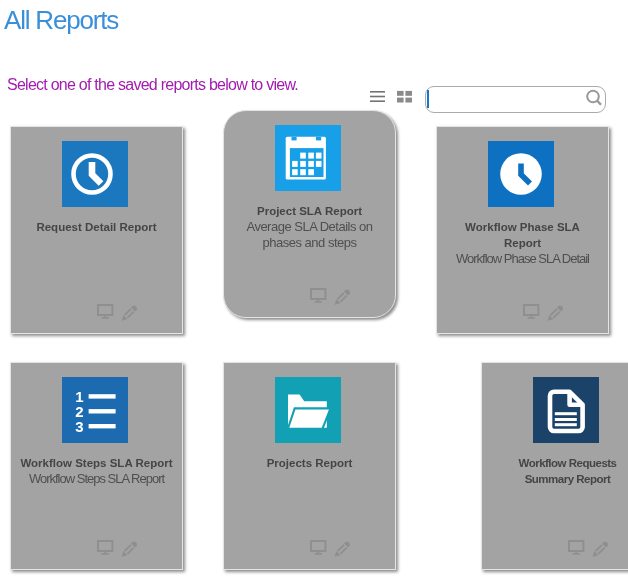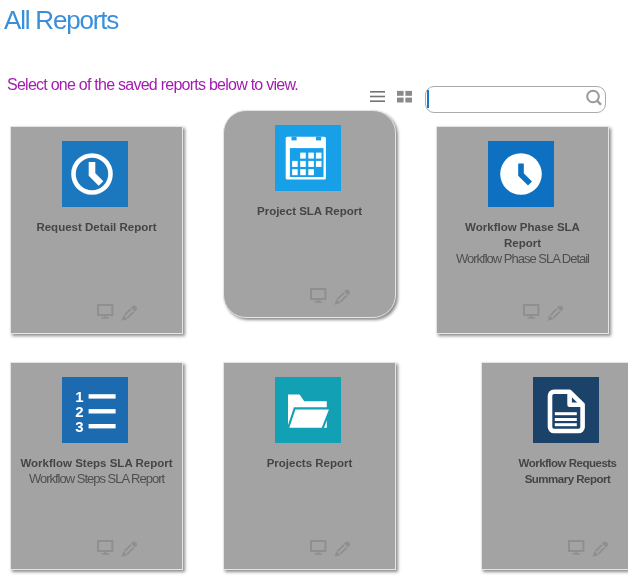--- a/index.html
+++ b/index.html
@@ -86,20 +86,21 @@
           <rect x="33.3" y="35.9" width="5.6" height="6"></rect>
           <rect x="40.9" y="35.9" width="5.6" height="6"></rect>
         <rect x="17.1" y="44.2" width="5.6" height="6"></rect>
           <rect x="25.2" y="44.2" width="5.6" height="6"></rect>
           <rect x="33.3" y="44.2" width="5.6" height="6"></rect>
       </g>
     </svg>
   </div>
   <div class="tb">
     <div class="ct">Project SLA Report</div>
+    <div class="cs">Average SLA Details on<br>phases and steps</div>
   </div>
   <div class="ops"><svg width="42" height="22" viewBox="0 0 42 22">
     <g stroke="#8f8f8f" fill="none">
       <rect x="1" y="3" width="14.4" height="10" stroke-width="2"></rect>
       <line x1="8.2" y1="14" x2="8.2" y2="15.8" stroke-width="2"></line>
       <line x1="4.5" y1="15.9" x2="12" y2="15.9" stroke-width="1.6"></line>
     </g>
     <g transform="translate(25,18.5) rotate(-45)" fill="#8f8f8f">
       <polygon points="-0.5,0 4.8,-2.9 4.8,2.9"></polygon>
       <path d="M5.6,-2.9 h9 v1.9 h-9 z M5.6,1 h9 v1.9 h-9 z"></path>

